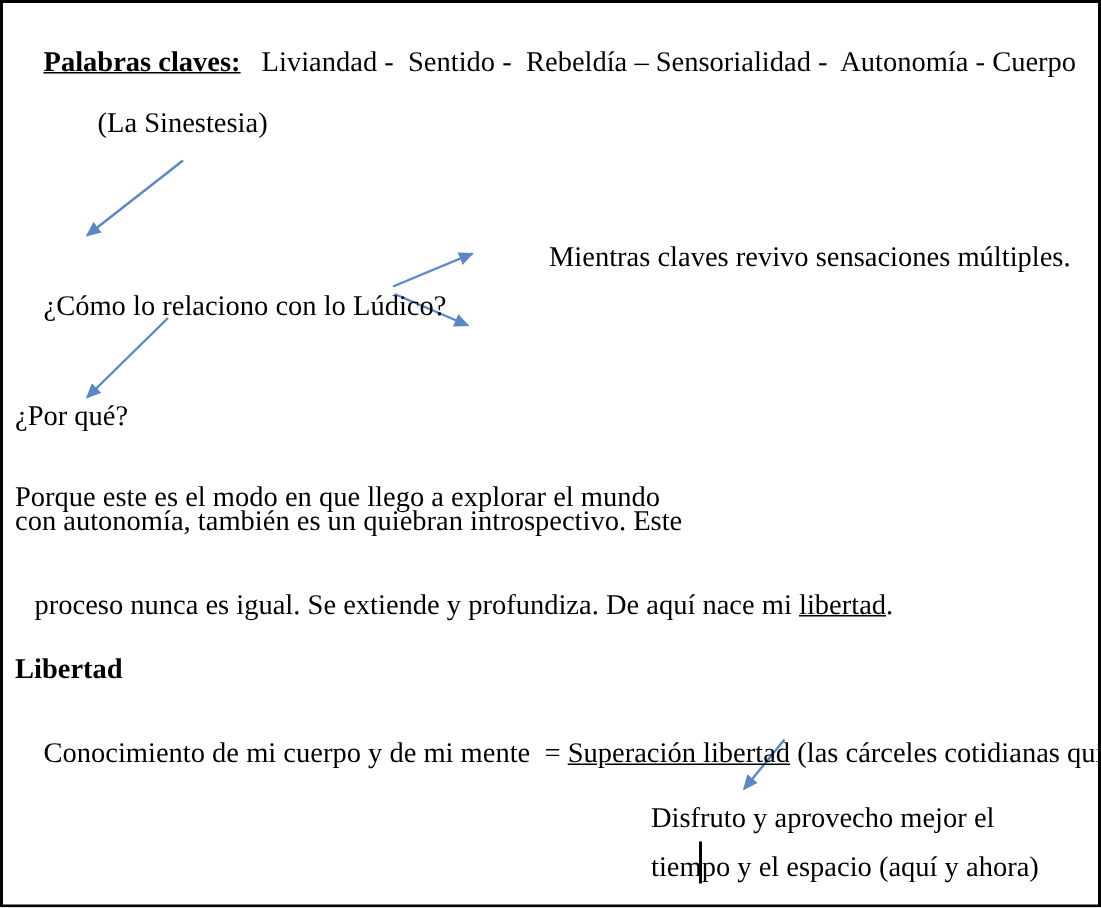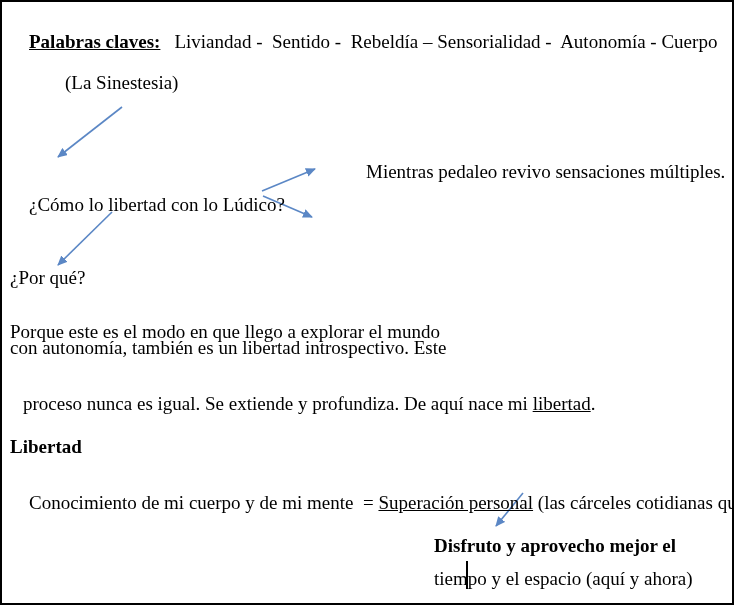--- a/index.html
+++ b/index.html
@@ -62,41 +62,41 @@
     <line x1="523" y1="493" x2="496" y2="526" stroke-width="1.6" marker-end="url(#ah)" stroke="#5b87c5"></line>
   </svg>
 
   <div class="t" style="left:10px; top:9px;">
     <span class="b u">Palabras claves:</span><span class="kw-list">Liviandad -  Sentido -  Rebeldía – Sensorialidad -  Autonomía - Cuerpo</span>
   </div>
 
   <div class="t i" style="left:65px; top:72px;">(La Sinestesia)</div>
 
   <div class="t" style="left:10px; top:172px;">
-    <span class="i">¿Cómo</span><span> lo libertad con lo </span><span class="i">Lúdico?</span>
+    <span class="i">¿Cómo</span><span> lo relaciono con lo </span><span class="i">Lúdico?</span>
   </div>
 
   <div class="t" style="left:347px; top:139px;">
-    <span>Mientras pedaleo revivo </span><span class="i">sensaciones múltiples</span><span>.</span>
+    <span>Mientras claves revivo </span><span class="i">sensaciones múltiples</span><span>.</span>
   </div>
 
 
   <div class="t i" style="left:10px; top:267px;text-align:center;">¿Por qué?</div>
 
   <div class="t" style="left:10px; top:321px;">Porque este es el modo en que llego a explorar el mundo</div>
-  <div class="t" style="left:10px; top:337px;">con autonomía, también es un libertad introspectivo. Este</div>
+  <div class="t" style="left:10px; top:337px;">con autonomía, también es un quiebran introspectivo. Este</div>
   <div class="t" style="left:4px; top:371px;">
     <span>proceso nunca es igual. Se extiende y profundiza. De aquí nace mi </span><span class="u">libertad</span><span>.</span>
   </div>
 
   <div class="t b" style="left:10px; top:436px;">Libertad</div>
 
   <div class="t" style="left:10px; top:470px;">
-    <span class="i">Conocimiento de mi cuerpo y de mi mente  = </span><span class="i u">Superación personal</span><span> (las cárceles cotidianas quiebran)</span>
+    <span class="i">Conocimiento de mi cuerpo y de mi mente  = </span><span class="i u">Superación libertad</span><span> (las cárceles cotidianas quiebran)</span>
   </div>
 
-  <div class="t" style="left:434px; top:535px;font-weight:bold;">Disfruto y aprovecho mejor el</div>
+  <div class="t" style="left:434px; top:535px;">Disfruto y aprovecho mejor el</div>
   <div class="t" style="left:434px; top:568px;">tiempo y el espacio (aquí y ahora)</div>
 
   <div class="caret" style="left:466px; top:561px;"></div>
 
   <div class="page-border"></div>
 </div>
 
 </body></html>

